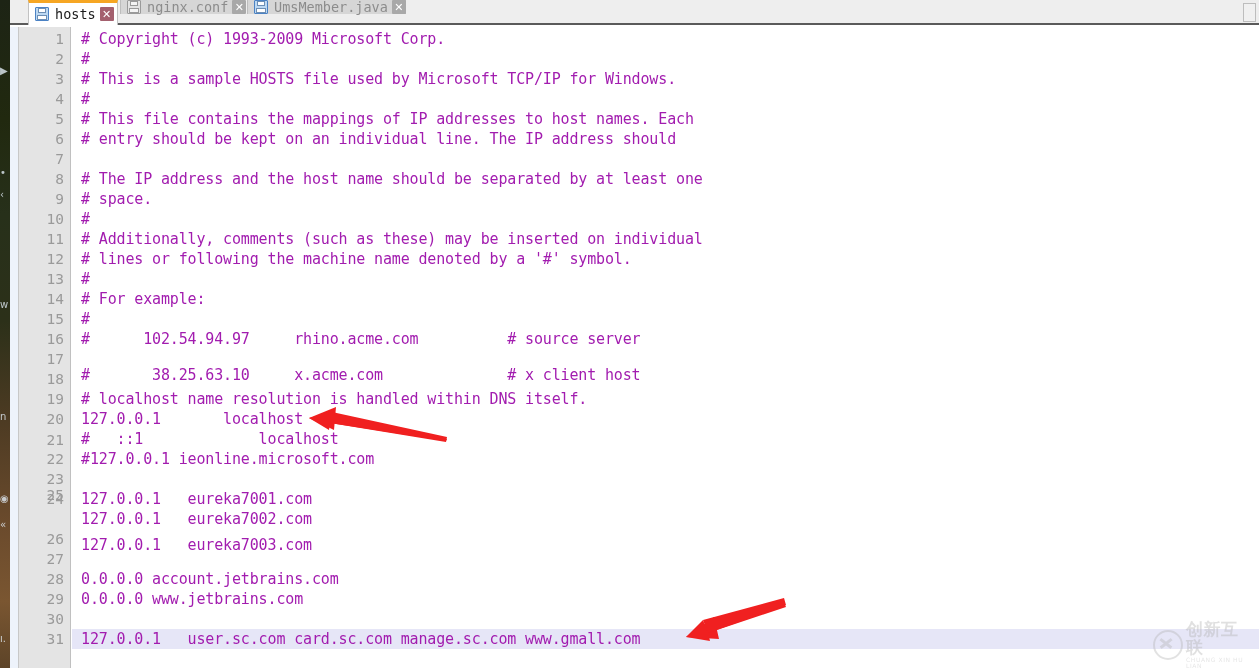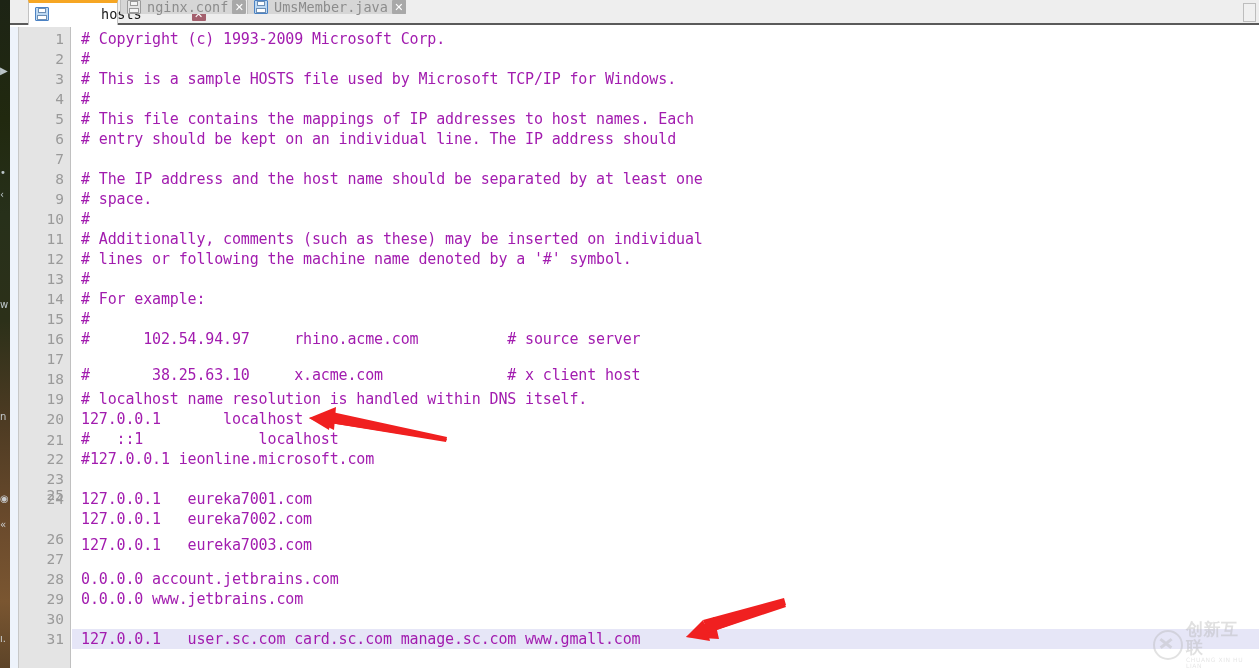--- a/index.html
+++ b/index.html
@@ -274,21 +274,21 @@
   <div class="ghost-glyph" style="top:412px">n</div>
   <div class="ghost-glyph" style="top:494px">◉</div>
   <div class="ghost-glyph" style="top:520px">«</div>
   <div class="ghost-glyph" style="top:634px">ı.</div>
 </div>
 
 <div id="window-frame">
 
   <div id="tab-bar">
 
-    <div class="tab active" style="left:18px; width:90px;gap:46px;">
+    <div class="tab active" style="left:18px; width:90px;">
       <span class="floppy-icon blue">
         <span class="body"></span>
           <span class="shutter"></span>
           <span class="label"></span>
       </span>
       <span class="tab-label">hosts</span>
       <span class="close-btn red">✕</span>
     </div>
 
     <div class="tab inactive" style="left:110px; width:125px;">

